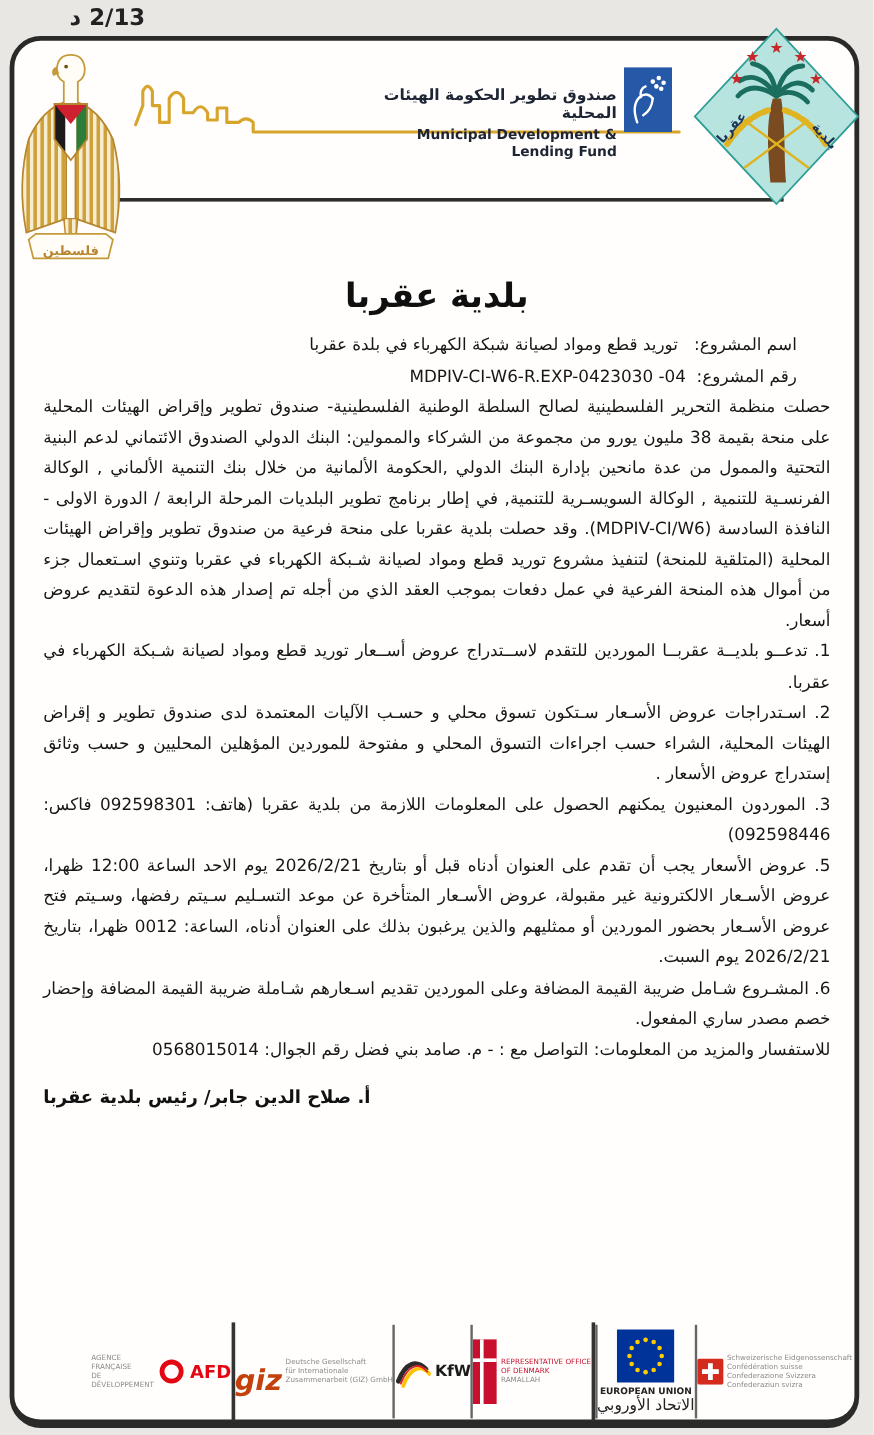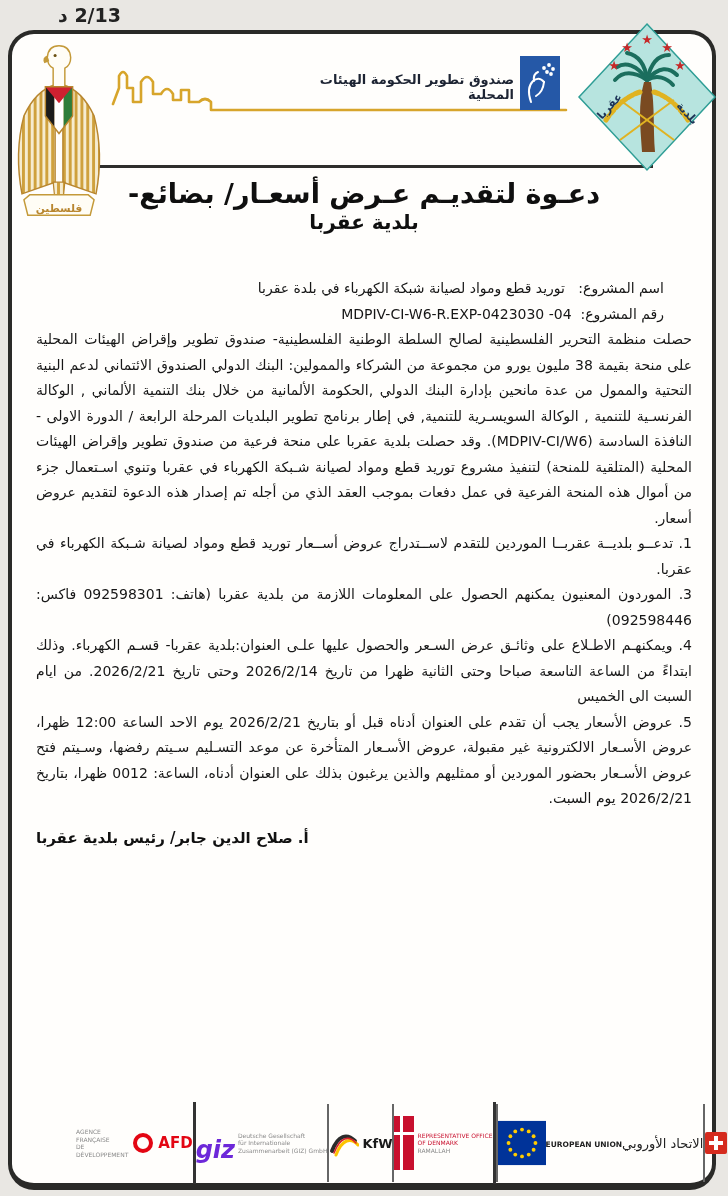--- a/index.html
+++ b/index.html
@@ -11,44 +11,44 @@
   .eagle{position:absolute;left:10px;top:36px;z-index:5;}
   .skyline{position:absolute;left:110px;top:56px;z-index:2;}
   .mdlf{position:absolute;left:316px;top:72px;width:198px;text-align:right;direction:rtl;z-index:3;}
   .mdlf-ar{font-size:13px;font-weight:bold;color:#1d2433;}
   .mdlf-en{font-size:11.5px;font-weight:bold;color:#1d2433;margin-top:3px;direction:ltr;text-align:right;}
   .handlogo{position:absolute;left:520px;top:56px;z-index:3;}
   .muni{position:absolute;left:576px;top:22px;z-index:3;}
   .separator{position:absolute;left:95px;top:165px;width:558px;height:3px;background:#2e2e2c;z-index:2;}
   .title1{position:absolute;top:178px;left:0;width:100%;text-align:center;direction:rtl;
           font-size:27px;font-weight:bold;color:#0f0f0f;z-index:2;}
-  .title2{position:absolute;top:210px;left:0;width:100%;text-align:center;direction:rtl;
-          font-size:20px;font-weight:bold;color:#0f0f0f;z-index:2;}
+  .title2{position:absolute;top:230px;left:0;width:100%;text-align:center;direction:rtl;
+          font-size:28px;font-weight:bold;color:#0f0f0f;z-index:2;}
   .bodytext{position:absolute;left:36px;top:276px;width:656px;direction:rtl;z-index:2;
             font-size:14px;line-height:25.5px;color:#161616;text-align:justify;text-align-last:right;}
   .proj{padding-right:28px;}
   .proj .val{font-weight:normal;}
   .para{margin:0;}
   .contact{margin:0;}
   .sig{font-weight:bold;text-align:right;text-align-last:left;margin-top:14px;font-size:15px;color:#111;}
   .footer{position:absolute;left:76px;top:1100px;width:616px;height:86px;display:flex;align-items:center;
           justify-content:space-between;direction:ltr;z-index:2;}
   .fdiv{width:2px;background:#666;height:78px;flex:none;}
   .fdiv.thick{width:3px;background:#333;height:82px;}
   .flogo{display:flex;align-items:center;gap:3px;flex:none;justify-content:center;}
   .microcol{display:flex;flex-direction:column;}
   .micro{font-size:6px;line-height:7.5px;color:#8a8a8a;white-space:nowrap;}
   .micro.red{color:#c8102e;}
   .afd-name{font-size:15px;font-weight:bold;color:#e30613;}
-  .giz-name{font-size:24px;font-weight:bold;font-style:italic;color:#6d28d9;line-height:24px;margin-top:14px;}
+  .giz-name{font-size:24px;font-weight:bold;font-style:italic;color:#c2410c;line-height:24px;margin-top:14px;}
   .kfw-name{font-size:13px;font-weight:bold;color:#1a1a1a;}
   .wb-col{display:flex;flex-direction:column;align-items:center;}
   .wb-name{font-size:9.5px;font-weight:bold;color:#14213d;white-space:nowrap;margin-top:1px;}
   .wb-sub{font-size:5.5px;color:#555;white-space:nowrap;}
-  .eu-col{display:flex;align-items:center;}
+  .eu-col{display:flex;flex-direction:column;align-items:center;}
   .eu-name{font-size:7.5px;font-weight:bold;color:#222;margin-top:2px;white-space:nowrap;}
   .eu-name-ar{font-size:13px;color:#222;white-space:nowrap;}
 </style>
 </head>
 <body>
 
 <div class="scan">
 
   <div class="page-marker">2/13 د</div>
 
@@ -80,20 +80,21 @@
     <path d="M14 168 l6 -5 h60 l6 5 -4 16 h-64 z" fill="#fffdf5" stroke="#c49a3a" stroke-width="1.5"></path>
     <text x="50" y="181" text-anchor="middle" font-size="11" font-weight="bold" fill="#b8862f">فلسطين</text>
   </svg>
 
   <svg class="skyline" width="460" height="66" viewBox="0 0 460 66">
     <path d="M3 48 L9 32 L9 20 Q13 12 17 20 L17 32 L23 32 L23 46 L31 46 L31 26 Q37 16 43 26 L43 38 L51 38 Q57 28 63 38 L63 44 L71 44 L71 34 L79 34 L79 46 L89 46 Q95 40 101 46 L101 54 L456 54" fill="none" stroke="#d7a52b" stroke-width="2.6" stroke-linejoin="round" stroke-linecap="round"></path>
   </svg>
 
   <div class="mdlf">
     <div class="mdlf-ar">صندوق تطوير الحكومة الهيئات المحلية</div>
+    <div class="mdlf-en">Municipal Development &amp; Lending Fund</div>
   </div>
 
   <svg class="handlogo" width="40" height="54" viewBox="0 0 40 54">
     <rect x="0" y="0" width="40" height="54" fill="#2558a7"></rect>
     <g stroke="#ffffff" fill="none" stroke-width="2" stroke-linecap="round">
       <path d="M11 46 Q6 32 13 25 Q19 20 24 26"></path>
       <path d="M24 26 Q23 36 16 40"></path>
       <path d="M14 25 Q13 18 18 16"></path>
     </g>
     <g fill="#ffffff">
@@ -130,37 +131,38 @@
     <g stroke="#e0b321" stroke-width="2" fill="none">
       <path d="M44 118 L98 78"></path>
         <path d="M98 118 L44 78"></path>
     </g>
     <text x="100" y="84" transform="rotate(48 100 84)" font-size="11" font-weight="bold" fill="#1d3557">بلدية</text>
     <text x="26" y="98" transform="rotate(-48 26 98)" font-size="11" font-weight="bold" fill="#1d3557">عقربا</text>
   </svg>
 
   <div class="separator"></div>
 
-  <div class="title1">دعـوة لتقديـم عـرض أسعـار/ بضائع-</div>
   <div class="title2">بلدية عقربا</div>
 
   <div class="bodytext">
     <div class="proj">
       <span>اسم المشروع:</span>&nbsp;&nbsp;
       <span class="val">توريد قطع ومواد لصيانة شبكة الكهرباء في بلدة عقربا</span>
     </div>
     <div class="proj">
       <span>رقم المشروع:</span>&nbsp;
       <span class="val" dir="ltr">MDPIV-CI-W6-R.EXP-0423030 -04</span>
     </div>
     <p class="para">حصلت منظمة التحرير الفلسطينية لصالح السلطة الوطنية الفلسطينية- صندوق تطوير وإقراض الهيئات المحلية على منحة بقيمة 38 مليون يورو من مجموعة من الشركاء والممولين: البنك الدولي الصندوق الائتماني لدعم البنية التحتية والممول من عدة مانحين بإدارة البنك الدولي ,الحكومة الألمانية من خلال بنك التنمية الألماني , الوكالة الفرنسـية للتنمية , الوكالة السويسـرية للتنمية, في إطار برنامج تطوير البلديات المرحلة الرابعة / الدورة الاولى - النافذة السادسة (MDPIV-CI/W6). وقد حصلت بلدية عقربا على منحة فرعية من صندوق تطوير وإقراض الهيئات المحلية (المتلقية للمنحة) لتنفيذ مشروع توريد قطع ومواد لصيانة شـبكة الكهرباء في عقربا وتنوي اسـتعمال جزء من أموال هذه المنحة الفرعية في عمل دفعات بموجب العقد الذي من أجله تم إصدار هذه الدعوة لتقديم عروض أسعار.</p>
     <p class="para">1. تدعــو بلديــة عقربــا الموردين للتقدم لاســتدراج عروض أســعار  توريد قطع ومواد لصيانة شـبكة الكهرباء في عقربا.</p>
+    <p class="para">2. اسـتدراجات عروض الأسـعار سـتكون تسوق محلي و حسـب الآليات المعتمدة لدى صندوق تطوير و إقراض الهيئات المحلية، الشراء حسب اجراءات التسوق المحلي و مفتوحة للموردين المؤهلين المحليين و حسب وثائق إستدراج عروض الأسعار .</p>
     <p class="para">3. الموردون المعنيون يمكنهم الحصول على المعلومات اللازمة من بلدية عقربا (هاتف: 092598301 فاكس: 092598446)</p>
-    <p class="para">4. ويمكنهـم الاطـلاع على وثائـق عرض السـعر  والحصول عليها علـى العنوان:بلدية عقربا- قسـم الكهرباء. وذلك ابتداءً من الساعة التاسعة صباحا وحتى الثانية ظهرا من تاريخ 2026/2/14 وحتى تاريخ 2026/2/21. من ايام السبت الى الخميس</p>
     <p class="para">5. عروض الأسعار يجب أن تقدم على العنوان أدناه قبل أو بتاريخ 2026/2/21 يوم الاحد الساعة 12:00 ظهرا، عروض الأسـعار الالكترونية غير مقبولة، عروض الأسـعار المتأخرة عن موعد التسـليم سـيتم رفضها، وسـيتم فتح عروض الأسـعار بحضور الموردين أو ممثليهم والذين يرغبون بذلك على العنوان أدناه، الساعة: 0012 ظهرا، بتاريخ 2026/2/21 يوم السبت.</p>
+    <p class="para">6. المشـروع شـامل ضريبة القيمة المضافة وعلى الموردين تقديم اسـعارهم شـاملة ضريبة القيمة المضافة وإحضار خصم مصدر ساري المفعول.</p>
+    <p class="para contact">للاستفسار والمزيد من المعلومات:  التواصل مع : - م. صامد بني فضل رقم الجوال: 0568015014</p>
     <div class="sig">أ. صلاح الدين جابر/ رئيس بلدية عقربا</div>
   </div>
 
   <div class="footer">
 
     <div class="flogo">
       <div class="microcol">
         <span class="micro">AGENCE</span>
         <span class="micro">FRANÇAISE</span>
         <span class="micro">DE</span>

